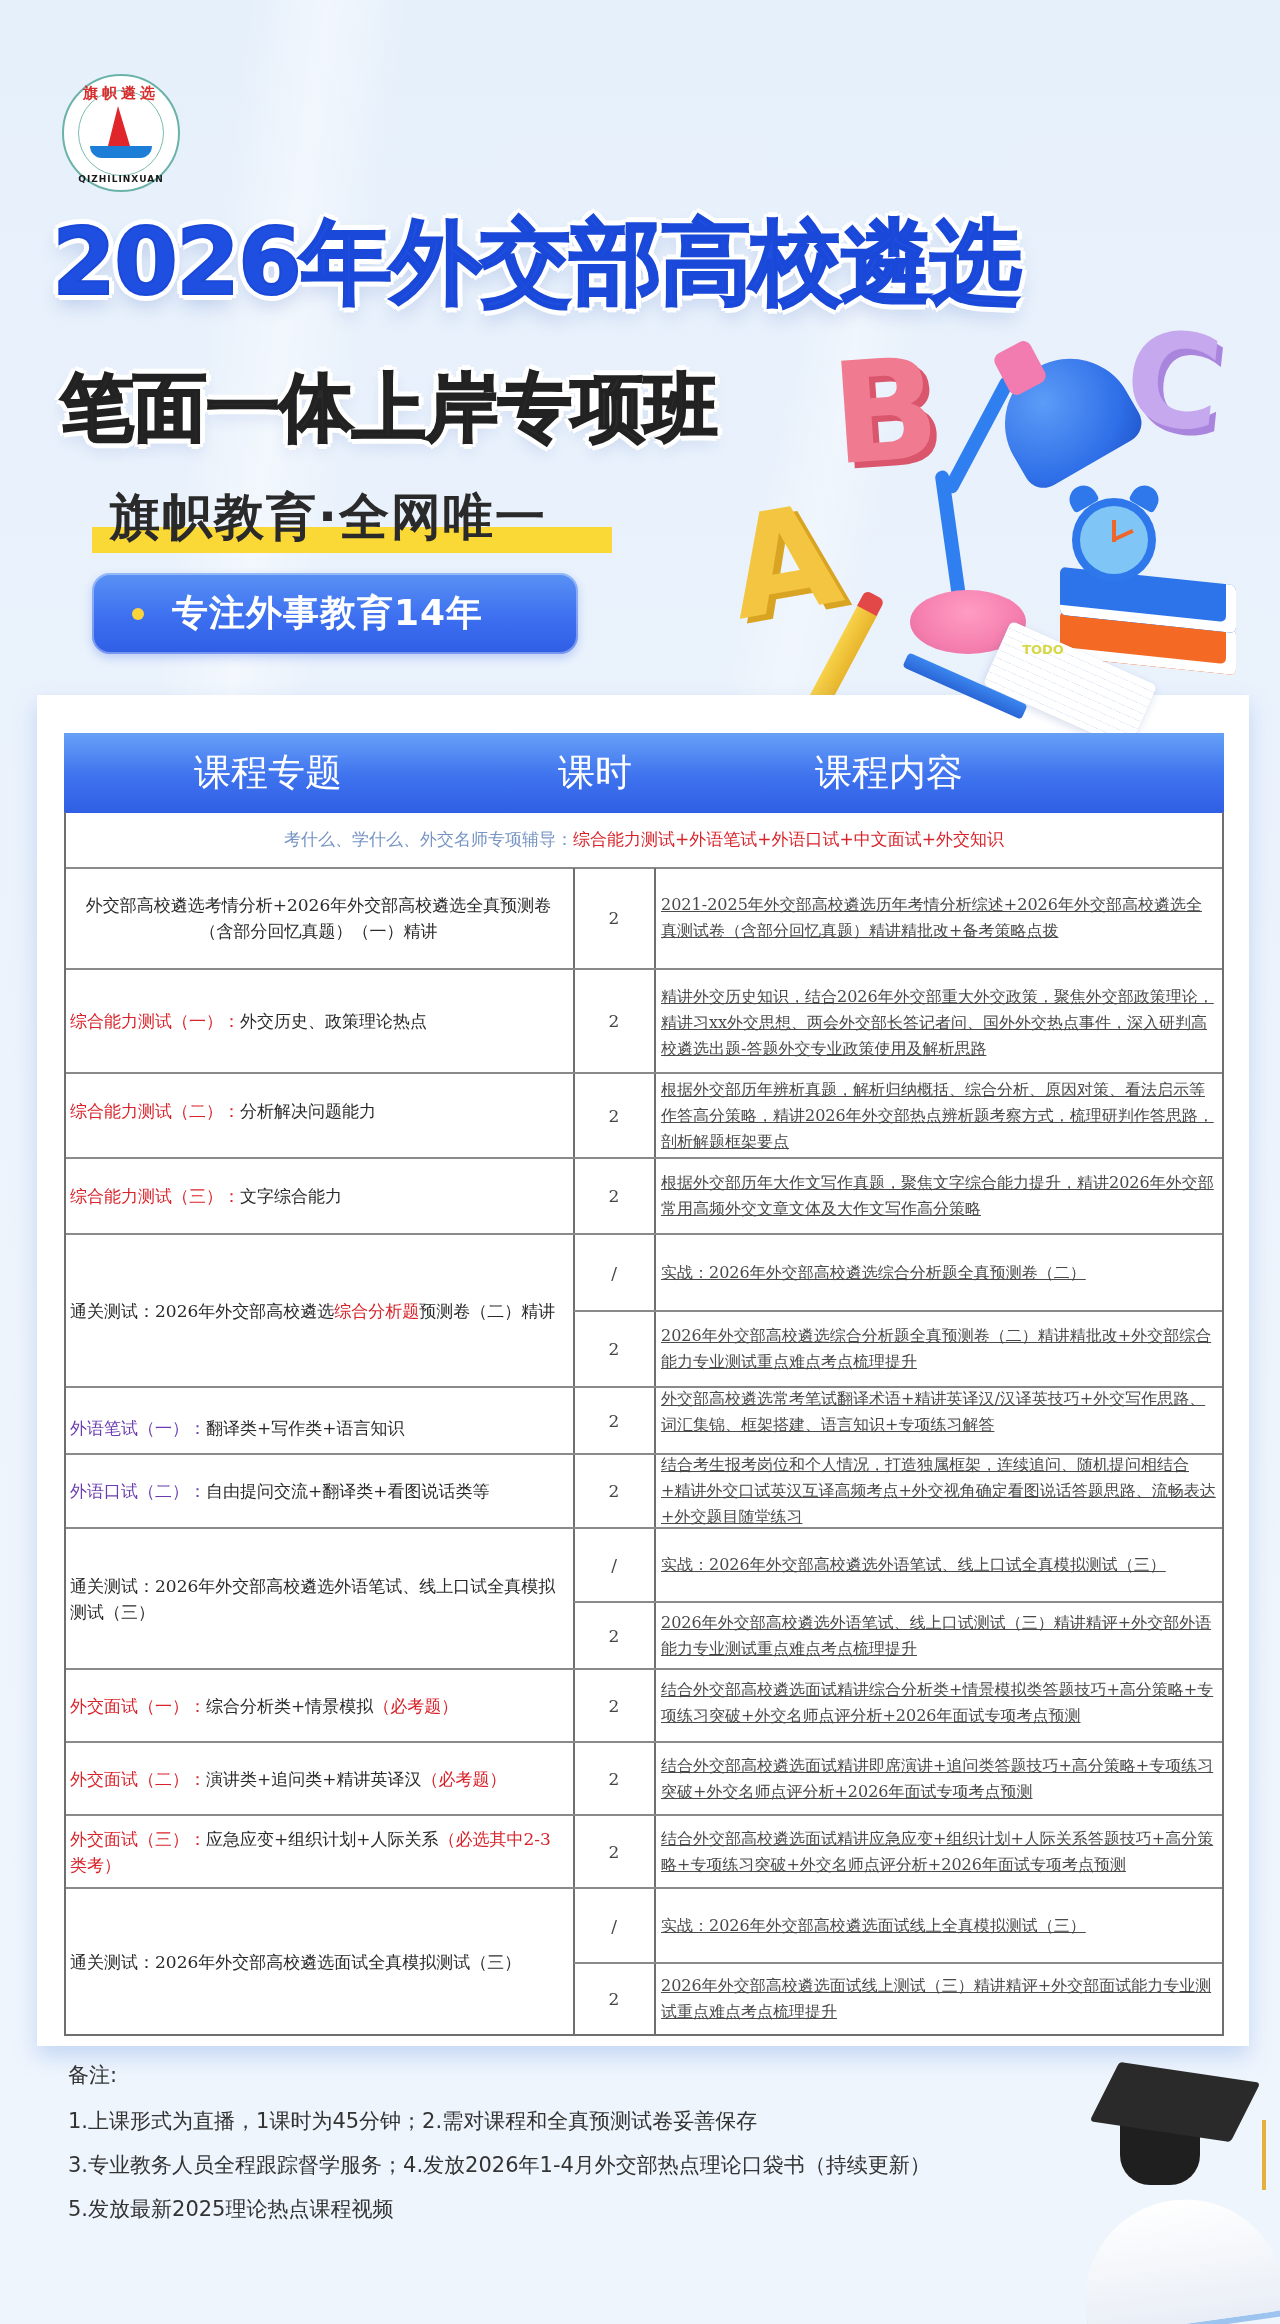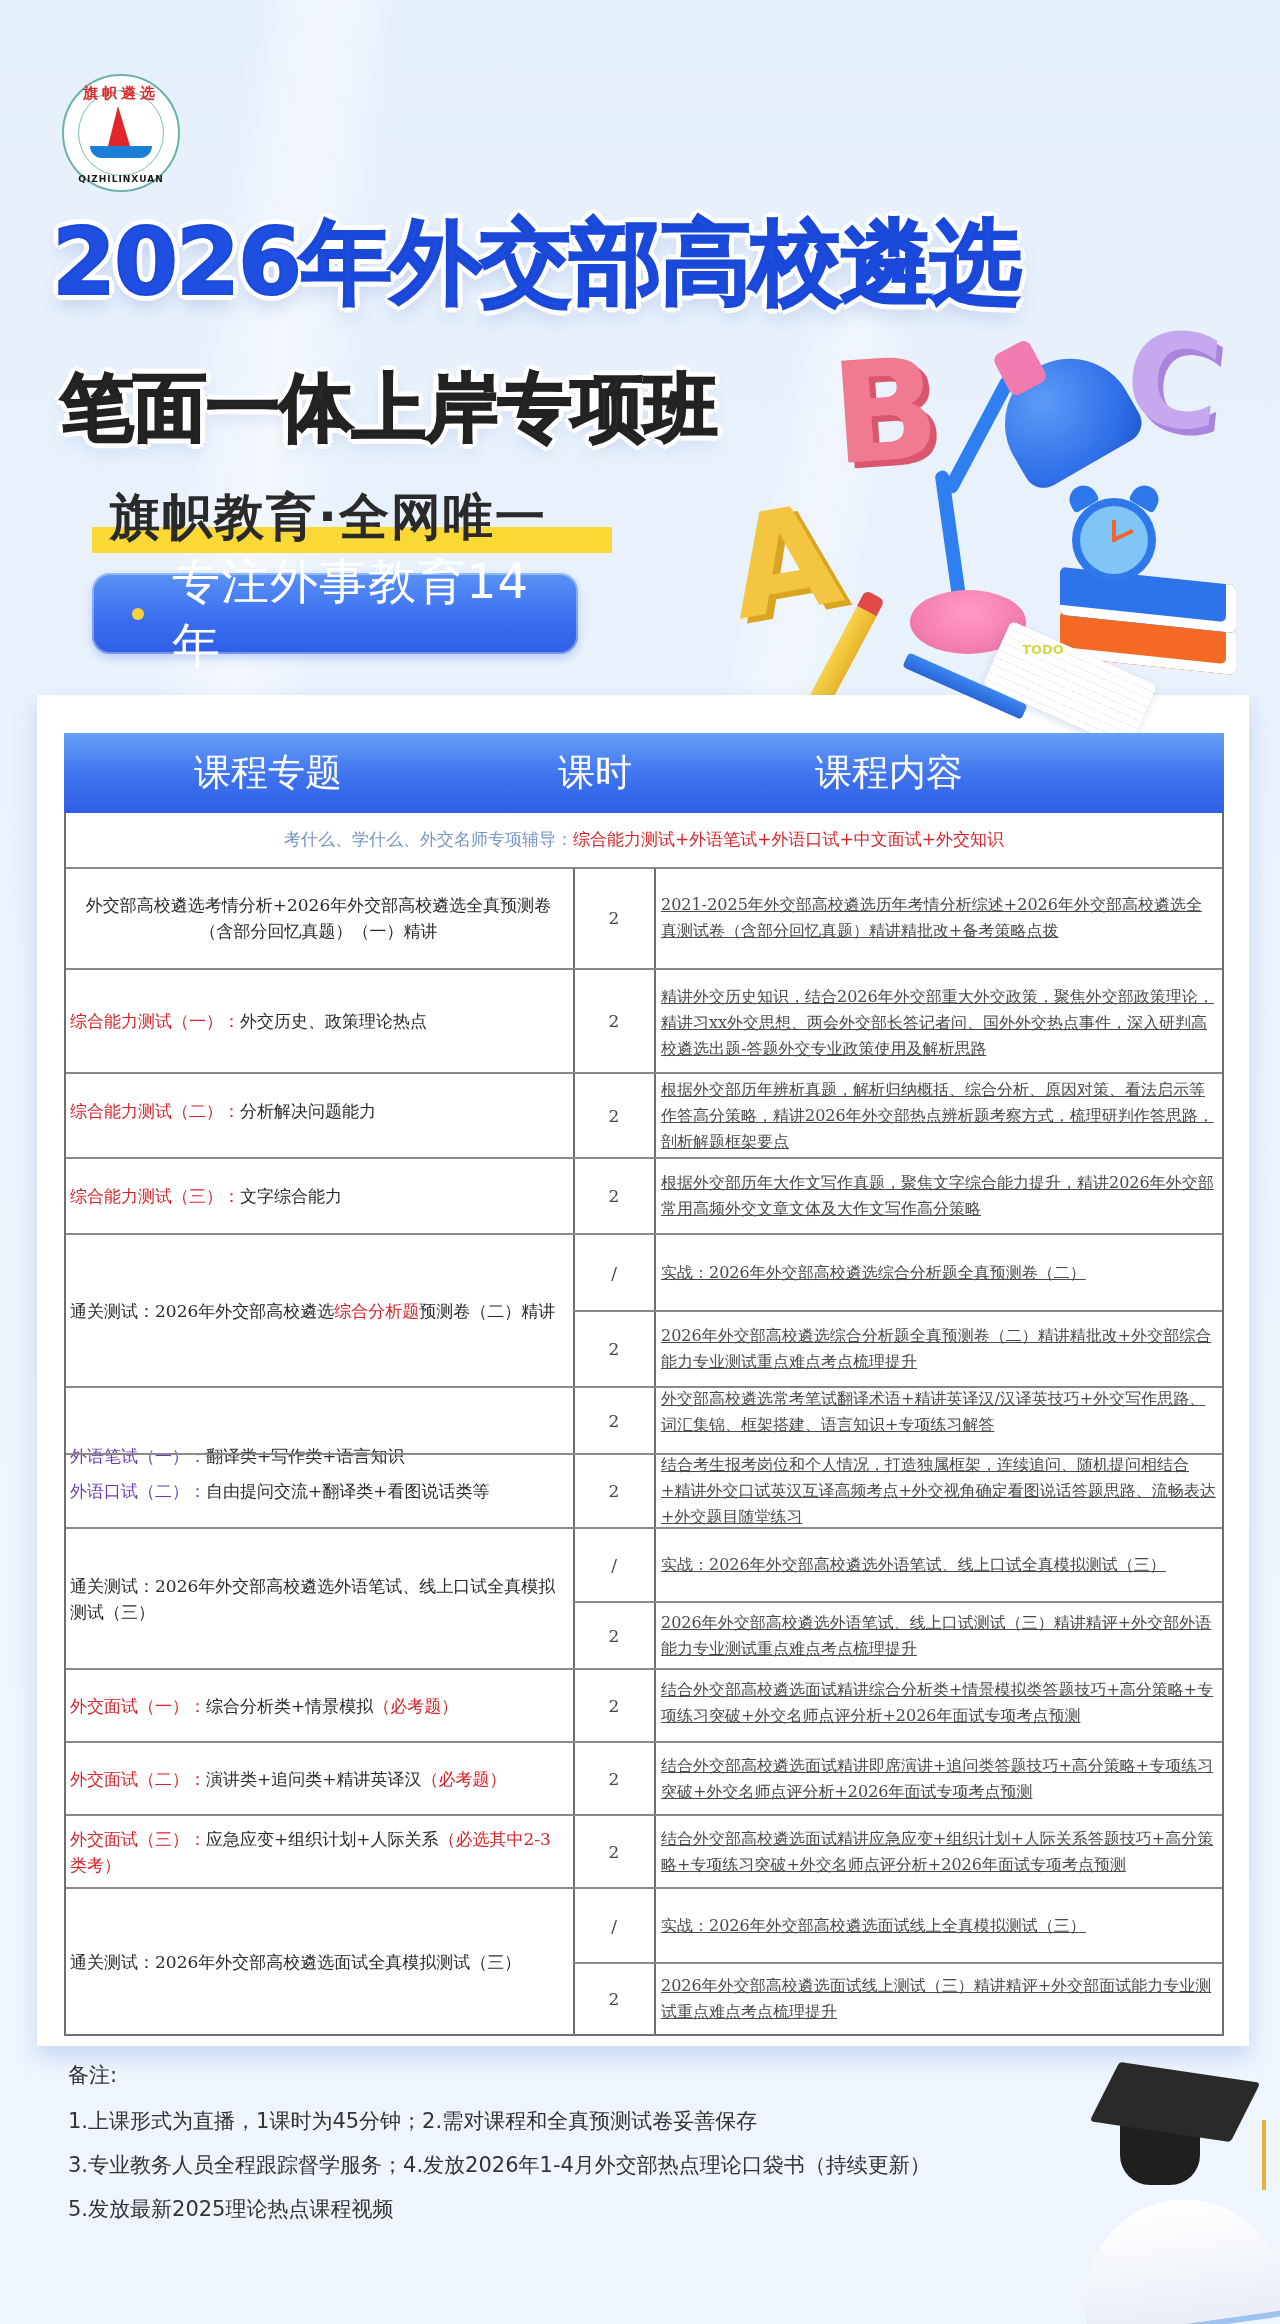--- a/index.html
+++ b/index.html
@@ -41,21 +41,21 @@
   .slogan-bar { left: 92px; top: 527px; width: 520px; height: 26px; background: #fad836; }
   .slogan { left: 110px; top: 486px; font-size: 50px; line-height: 62px; font-weight: bold; color: #2a2a2a; letter-spacing: 2px; }
 
   .pill {
     left: 92px; top: 573px; width: 486px; height: 81px; border-radius: 18px;
     background: linear-gradient(180deg, #5a92f4 0%, #3d6ff0 55%, #2f5ee6 100%);
     box-shadow: 0 4px 10px rgba(47,94,230,0.25), inset 0 0 0 2px rgba(255,255,255,0.35);
     display: flex; align-items: center;
   }
   .pill-dot { width: 12px; height: 12px; border-radius: 50%; background: #f8d43a; margin-left: 40px; margin-right: 28px; }
-  .pill-text { color: #fff; font-size: 48px; font-weight: normal; letter-spacing: 1px; }
+  .pill-text { color: #fff; font-size: 36px; font-weight: bold; letter-spacing: 1px; }
 
   
   .letter { font-family: "DejaVu Sans", sans-serif; font-weight: bold; }
   .letter-b { left: 832px; top: 330px; font-size: 140px; color: #f07a8f; text-shadow: 6px 6px 0 #d9566d; transform: rotate(-4deg); }
   .letter-c { left: 1126px; top: 305px; font-size: 130px; color: #c6a8ee; text-shadow: 6px 6px 0 #a985dd; transform: rotate(6deg); }
   .letter-a { left: 730px; top: 480px; font-size: 140px; color: #f3c540; text-shadow: 6px 6px 0 #d8a422; transform: rotate(-10deg); }
 
   .lamp-base { left: 910px; top: 590px; width: 116px; height: 64px; border-radius: 50%; background: radial-gradient(ellipse at 50% 35%, #ff9cc4 0%, #f57fae 60%, #e0689a 100%); }
   .lamp-arm1 { left: 944px; top: 470px; width: 14px; height: 140px; background: #2f7ff0; border-radius: 7px; transform: rotate(-8deg); }
   .lamp-arm2 { left: 972px; top: 370px; width: 14px; height: 130px; background: #2f7ff0; border-radius: 7px; transform: rotate(28deg); }
@@ -215,21 +215,21 @@
   <div class="cell topic" style="top:423px;height:151px;">
     <span><span>通关测试：2026年外交部高校遴选</span><span class="red">综合分析题</span><span>预测卷（二）精讲</span></span>
   </div>
   <div class="cell hours" style="top:423px;height:75px;">/</div>
   <div class="cell content" style="top:423px;height:75px;">实战：2026年外交部高校遴选综合分析题全真预测卷（二）</div>
   <div class="hline" style="left:508px;top:498px;width:648px;"></div>
   <div class="cell hours" style="top:500px;height:74px;">2</div>
   <div class="cell content" style="top:500px;height:74px;">2026年外交部高校遴选综合分析题全真预测卷（二）精讲精批改+外交部综合能力专业测试重点难点考点梳理提升</div>
   <div class="hline" style="left:0;top:574px;width:1156px;"></div>
 
-  <div class="cell topic" style="top:604px;height:79px;">
+  <div class="cell topic" style="top:576px;height:79px;">
     <span><span class="purple">外语笔试（一）：</span><span>翻译类+写作类+语言知识</span></span>
   </div>
   <div class="cell hours" style="top:576px;height:65px;">2</div>
   <div class="cell content" style="top:576px;height:48px;">外交部高校遴选常考笔试翻译术语+精讲英译汉/汉译英技巧+外交写作思路、词汇集锦、框架搭建、语言知识+专项练习解答</div>
   <div class="hline" style="left:0;top:641px;width:1156px;"></div>
 
   <div class="cell topic" style="top:643px;height:72px;">
     <span><span class="purple">外语口试（二）：</span><span>自由提问交流+翻译类+看图说话类等</span></span>
   </div>
   <div class="cell hours" style="top:643px;height:72px;">2</div>

